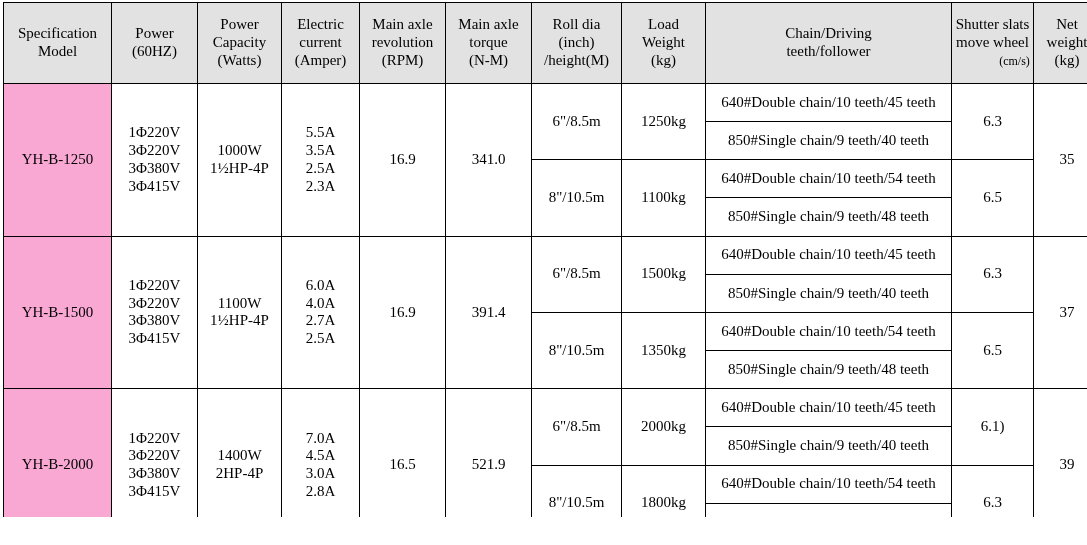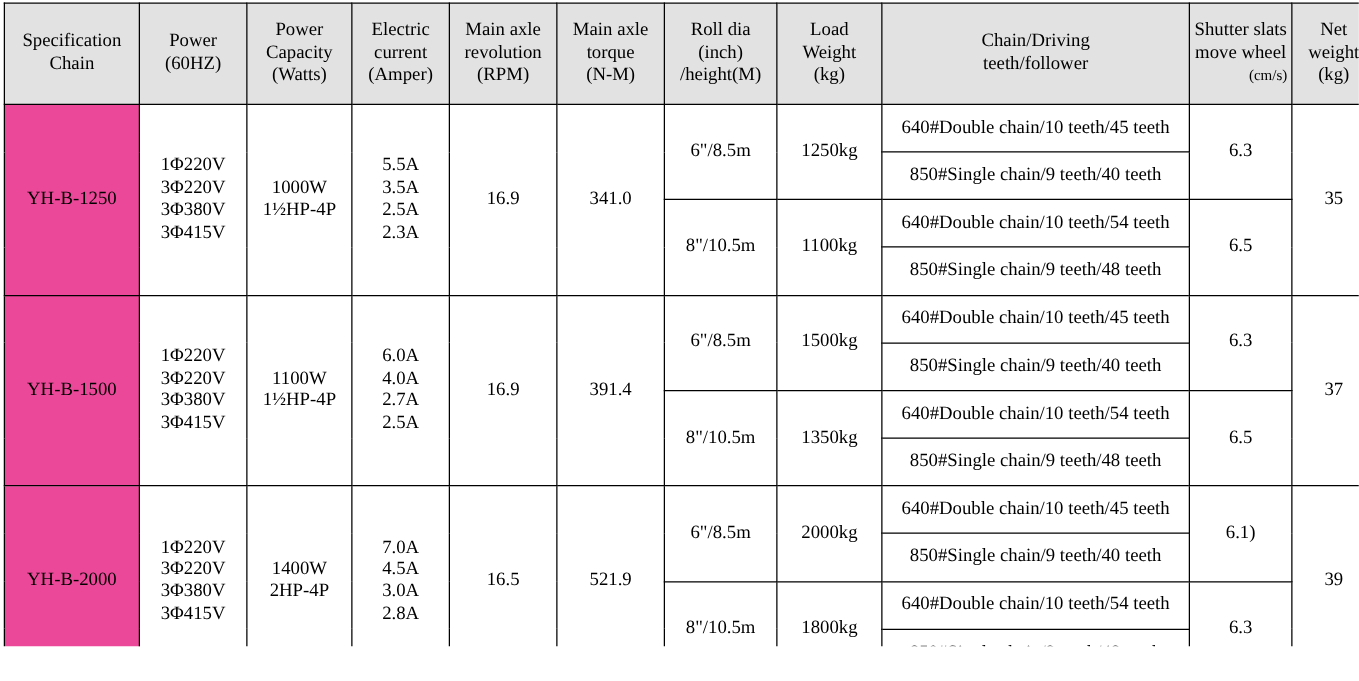--- a/index.html
+++ b/index.html
@@ -37,21 +37,21 @@
   thead th {
     background: #e2e2e2;
     font-size: 15px;
     height: 78px;
   }
   thead th .sm {
     font-size: 12px;
     margin-left: 44px;
   }
   td.model {
-    background: #ec4899;
+    background: #f9a8d4;
     font-size: 16px;
   }
   td.volts {
     font-size: 15px;
     line-height: 1.42;
     white-space: pre-line;
     margin-left: 36px;
   }
   td.power {
     font-size: 15px;
@@ -98,21 +98,21 @@
       <col class="c6">
         <col class="c7">
         <col class="c8">
         <col class="c9">
         <col class="c10">
     </colgroup>
     <thead>
       <tr>
         <th>
           <span>Specification</span><br>
-          <span>Chain</span>
+          <span>Model</span>
         </th>
         <th>
           <span>Power</span><br>
           <span>(60HZ)</span>
         </th>
         <th>
           <span>Power</span><br>
           <span>Capacity</span><br>
           <span>(Watts)</span>
         </th>

